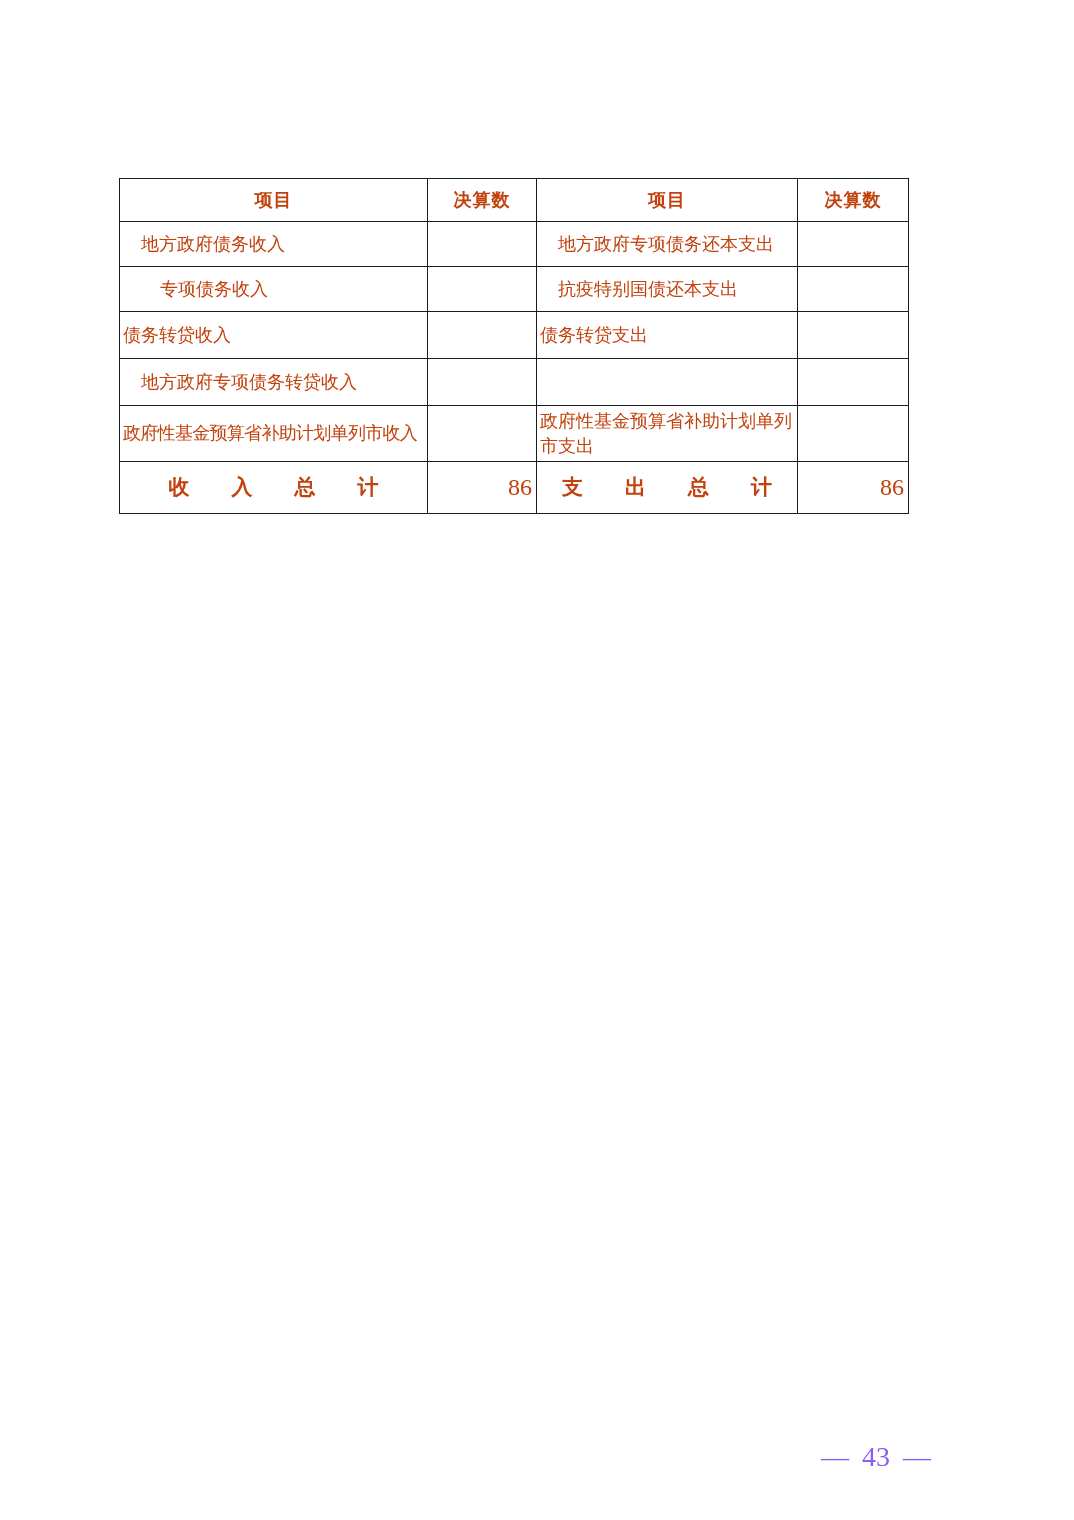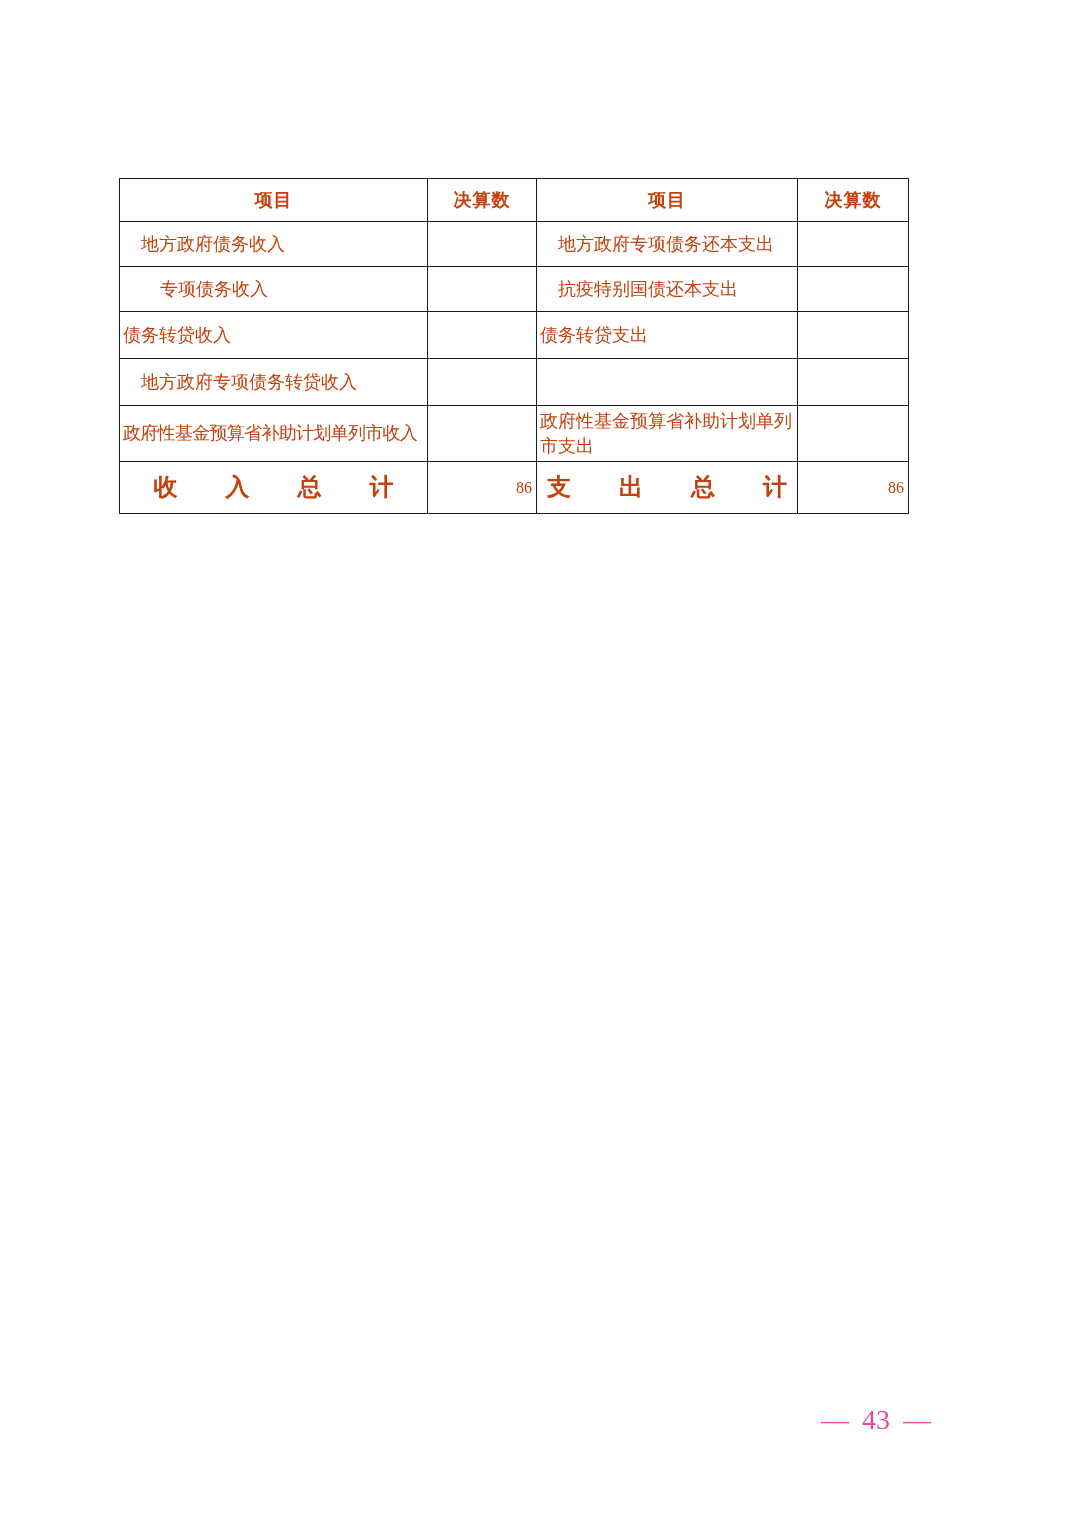--- a/index.html
+++ b/index.html
@@ -39,37 +39,37 @@
   }
   td.item { text-align: left; padding-left: 3px; }
   td.item.nowrap { white-space: nowrap; }
   td.item.tight { letter-spacing: -0.7px; }
   td.val { text-align: right; padding-right: 4px; }
   td.ind1 { padding-left: 21px; }
   td.ind2 { padding-left: 40px; }
   td.total-label {
     font-weight: bold;
     text-align: center;
-    font-size: 24px;
+    font-size: 21px;
     white-space: nowrap;
   }
   td.total-val {
     text-align: right;
     padding-right: 4px;
-    font-size: 16px;
+    font-size: 24px;
   }
   .page-number {
     position: absolute;
-    top: 1404px;
+    top: 1441px;
     left: 818px;
     width: 116px;
     text-align: center;
     font-family: "Liberation Serif", "DejaVu Serif", serif;
     font-size: 28px;
-    color: #ec4899;
+    color: #8b5cf6;
     word-spacing: 6px;
     white-space: nowrap;
   }
 </style>
 </head>
 <body>
 
 <div class="page">
 
   <table class="budget-table">

